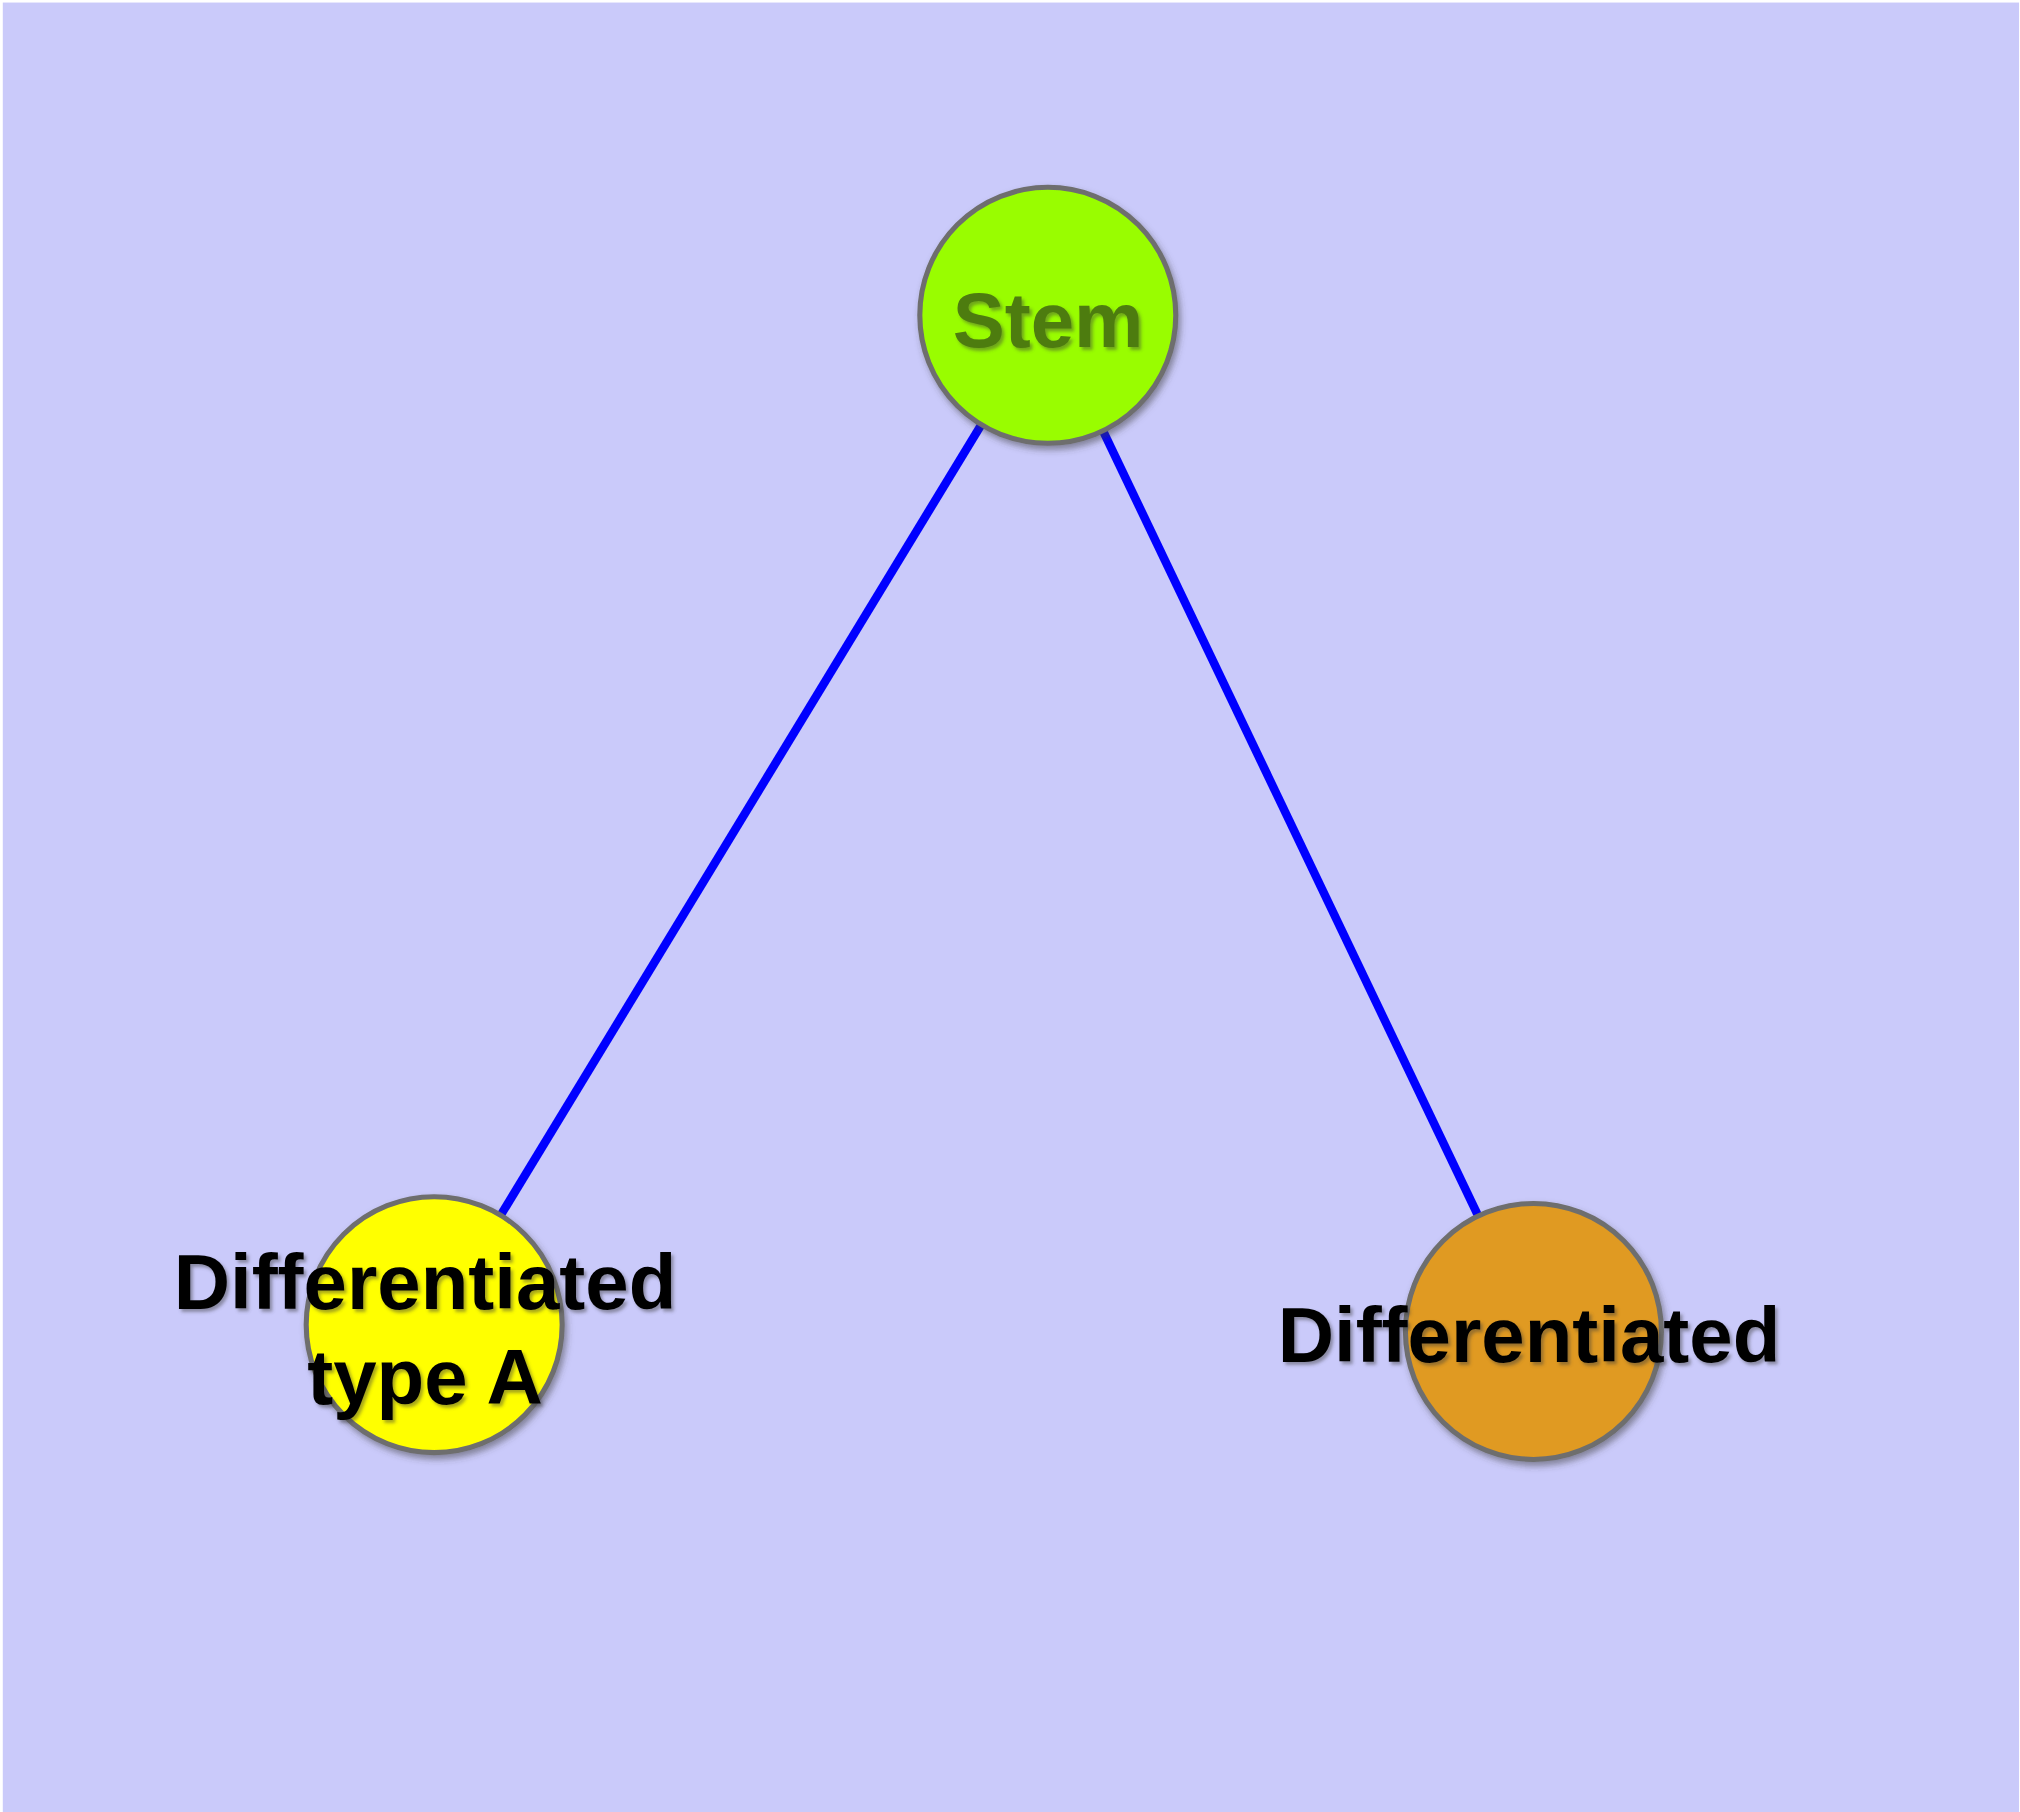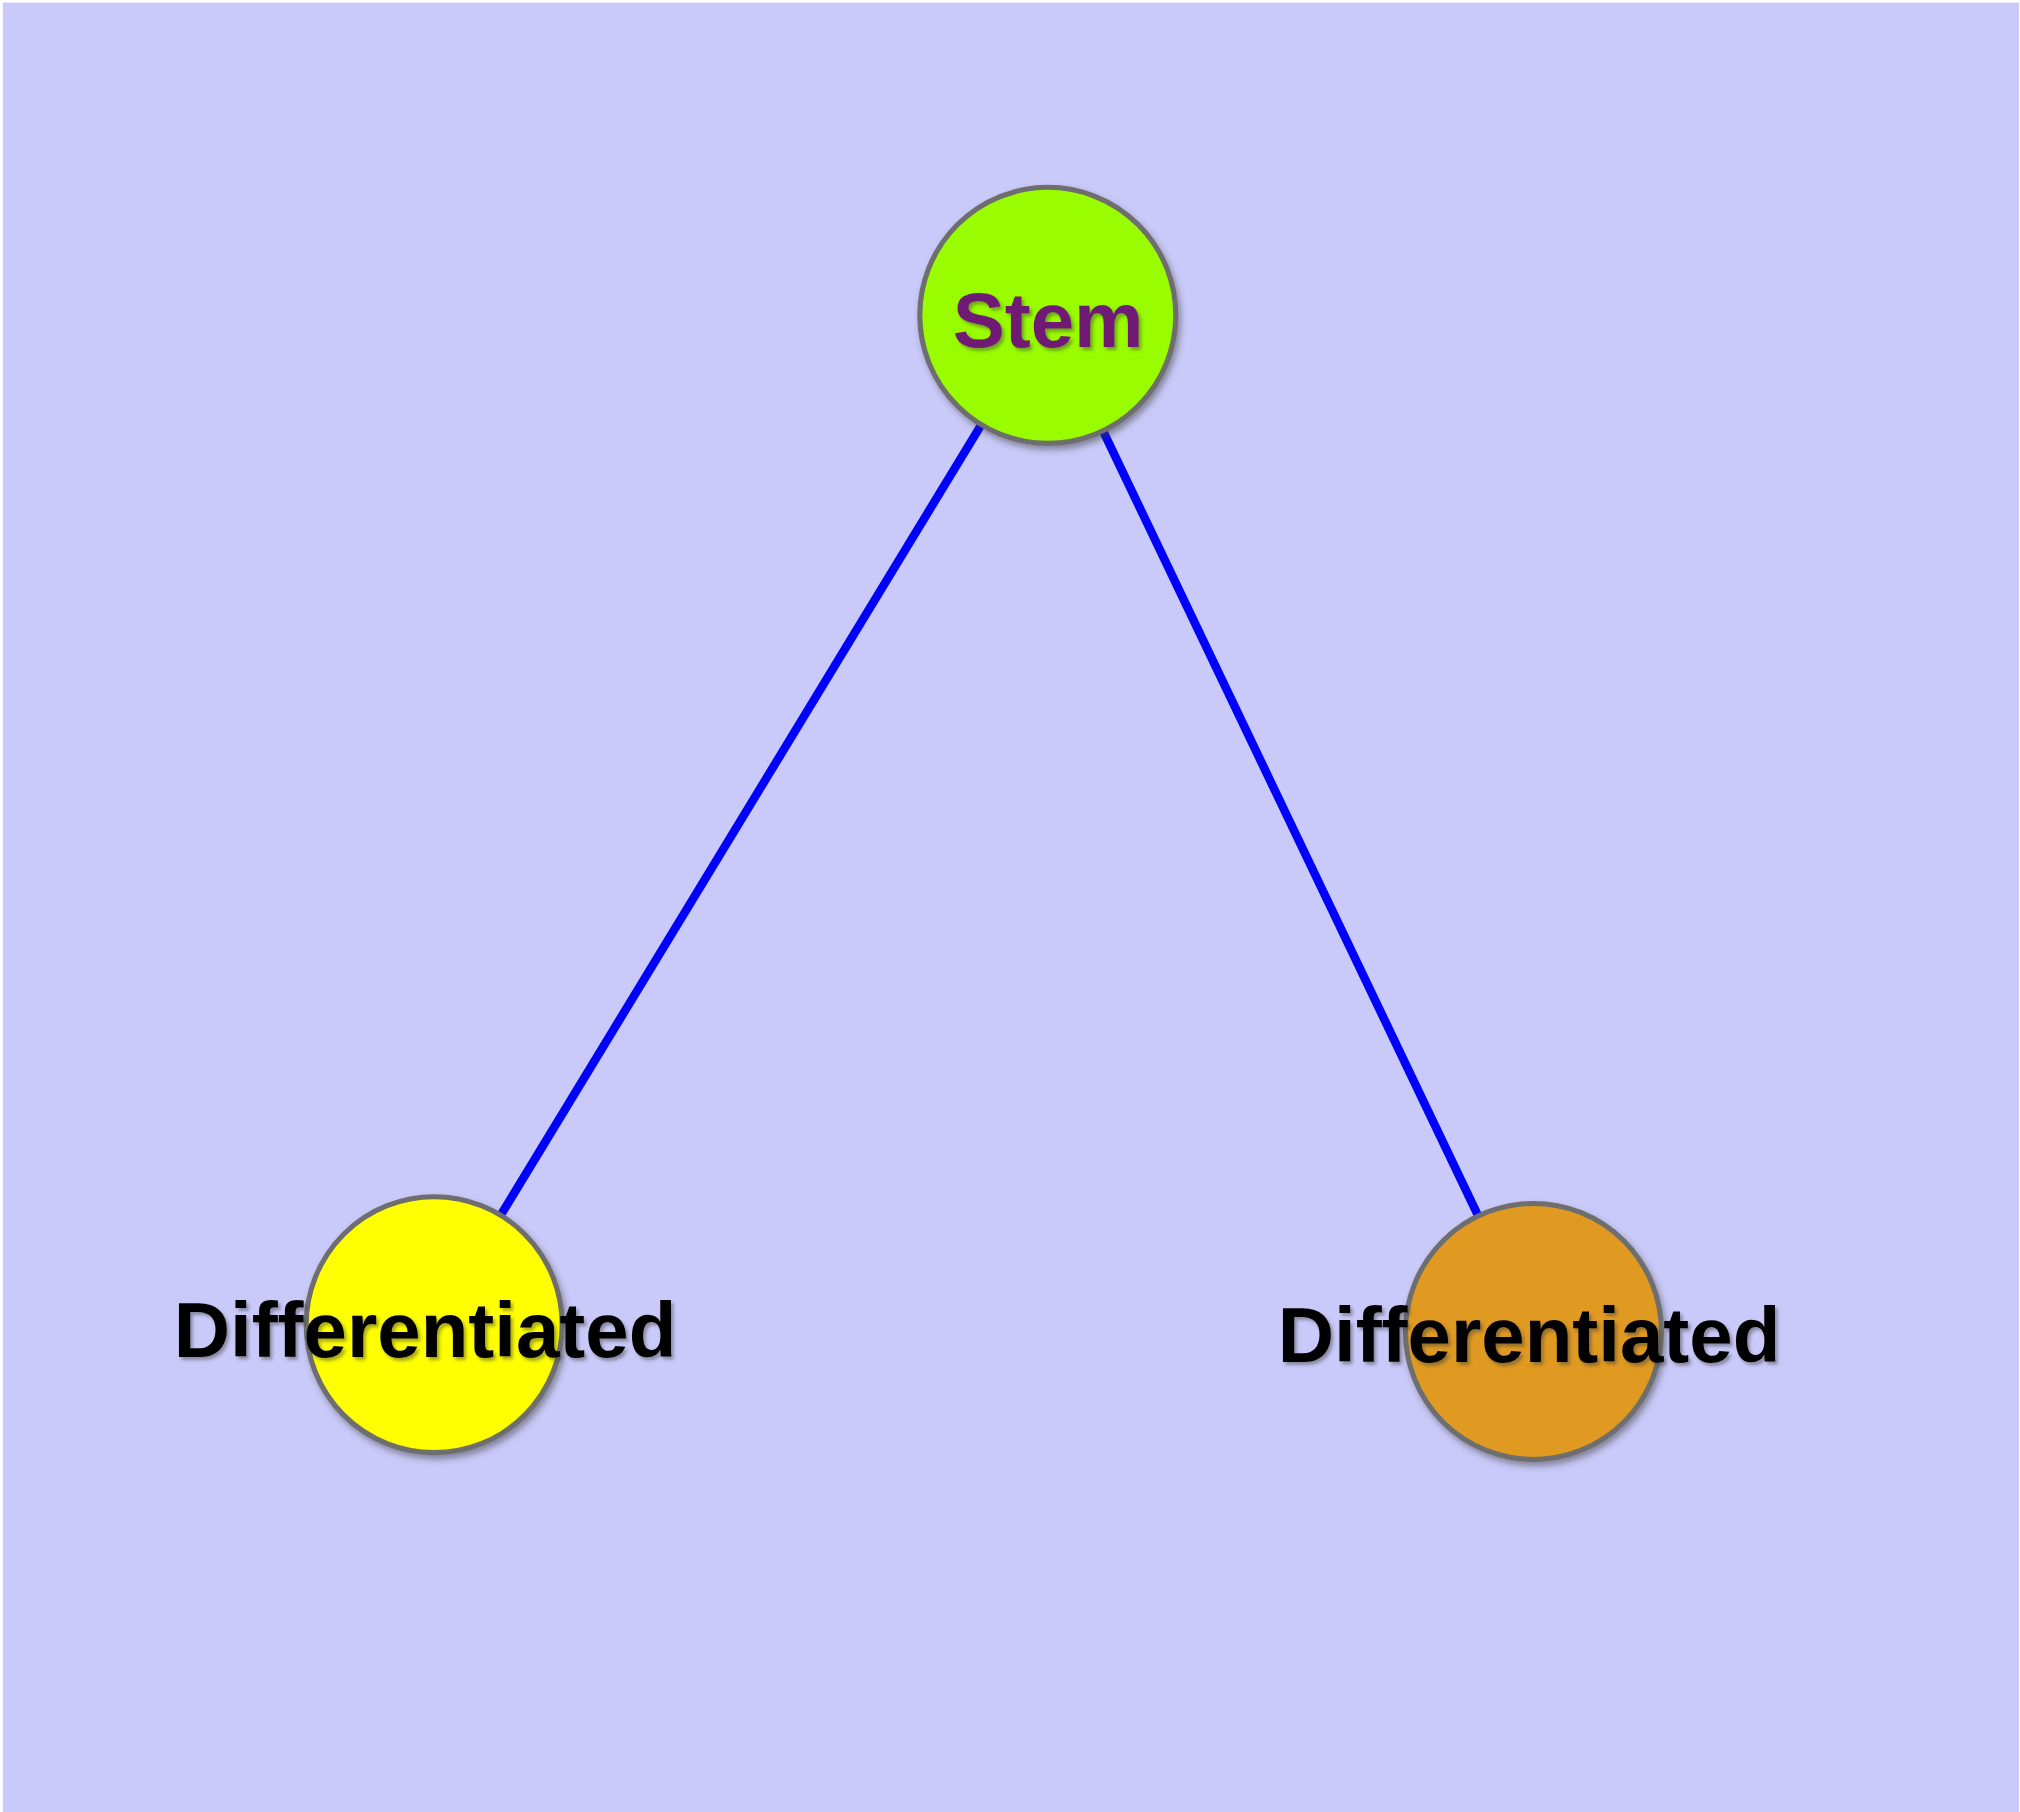--- a/index.html
+++ b/index.html
@@ -44,25 +44,26 @@
     </defs>
     <rect id="board-rect" x="3" y="3" width="2379" height="2135" fill="#CACAFA"></rect>
 
   <line x1="1236" y1="372" x2="512" y2="1563" stroke="#0000FF" stroke-width="10"></line>
       <line x1="1236" y1="372" x2="1809" y2="1571" stroke="#0000FF" stroke-width="10"></line>
       <circle cx="1236" cy="372" r="151" fill="#99FD00" stroke="#6E6E6E" stroke-width="6" filter="url(#node-shadow)"></circle>
       <circle cx="512" cy="1563" r="151" fill="#FFFF00" stroke="#6E6E6E" stroke-width="6" filter="url(#node-shadow)"></circle>
       <circle cx="1809" cy="1571" r="151" fill="#E09A22" stroke="#6E6E6E" stroke-width="6" filter="url(#node-shadow)"></circle>
     </svg>
 
-  <div class="node-label" id="label-stem" style="left: 1048px; top: 320px; color: #701a75;">
+  <div class="node-label" id="label-stem" style="left: 1048px; top: 320px; color: #4d7c0f;">
     <span class="line">Stem</span>
   </div>
 
   <div class="node-label" id="label-diff-a" style="left: 425px; top: 1330px; color: rgb(0, 0, 0);">
     <span class="line">Differentiated</span>
+    <span class="line">type A</span>
   </div>
 
   <div class="node-label" id="label-diff-b" style="left: 1529px; top: 1335px; color: rgb(0, 0, 0);">
     <span class="line">Differentiated</span>
   </div>
 </div>
 
 
 </body></html>

